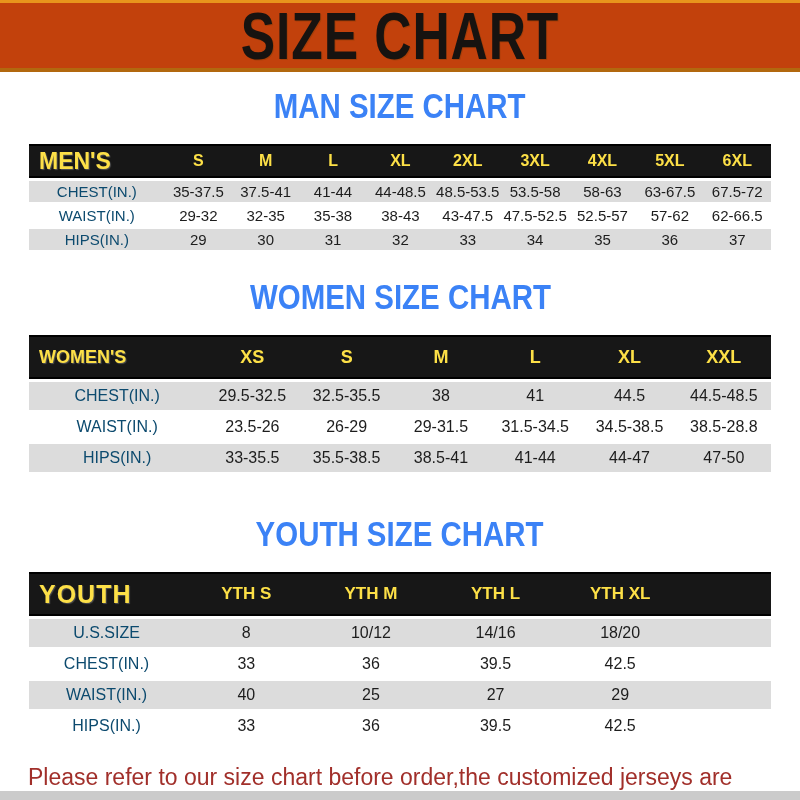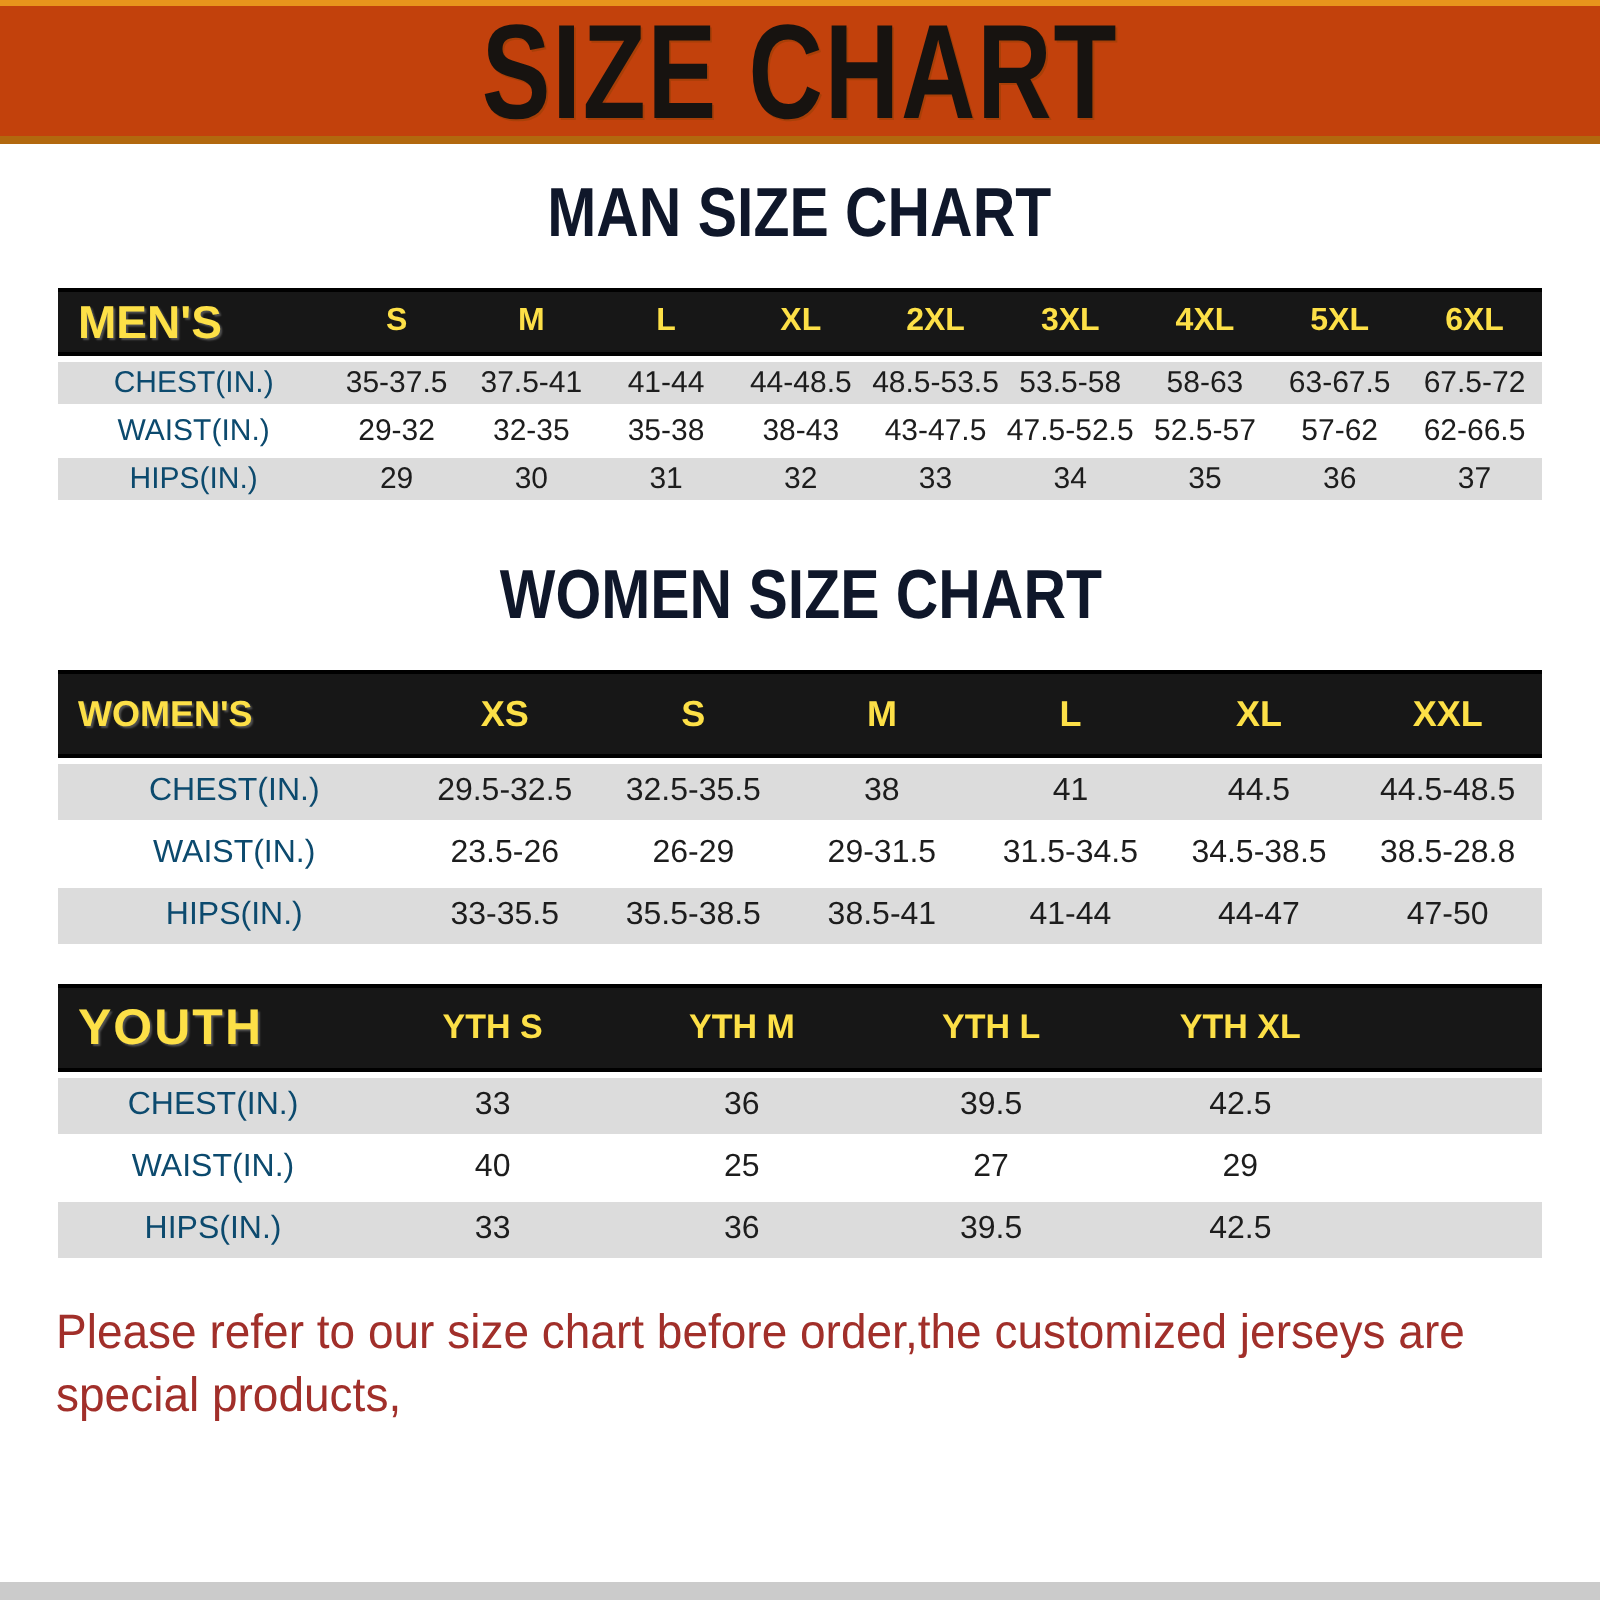--- a/index.html
+++ b/index.html
@@ -18,21 +18,21 @@
   }
   .banner h1 {
     margin:0; font-size:56px; font-weight:bold; color:#171310;
     letter-spacing:1px; display:inline-block;
     transform:scaleY(1.2) scaleX(0.92);
     text-shadow:1px 1px 0 rgba(120,60,0,.35);
   }
 
   
   .section-title {
-    margin:16px; text-align:center; font-weight:bold; color:#0f172a;
+    margin:16px; text-align:center; font-weight:bold; color:#3b82f6;
     font-size:31px; letter-spacing:0px;
   }
   .section-title span { display:inline-block; transform:scaleY(1.12) scaleX(0.95); }
   #title-men   { margin-top:17px; }
   #title-women { margin-top:27px; }
   #title-youth { margin-top:42px; }
 
   
   .size-table {
     width:742px; margin:0 auto; table-layout:fixed;
@@ -202,33 +202,44 @@
             <td>38.5-41</td>
             <td>41-44</td>
             <td>44-47</td>
             <td>47-50</td>
           </tr>
         </tbody>
     </table>
   </section>
 
   <section>
+    <h2 class="section-title" id="title-youth">
+      <span>YOUTH SIZE CHART</span>
+    </h2>
     <table class="size-table t-youth has-spacer" id="table-youth">
       <thead>
           <tr>
             <th class="corner">YOUTH</th>
             <th>YTH S</th>
             <th>YTH M</th>
             <th>YTH L</th>
             <th>YTH XL</th>
             <th class="spacer"></th>
           </tr>
         </thead>
       <tbody>
           <tr>
+            <td class="rowlabel">U.S.SIZE</td>
+            <td>8</td>
+            <td>10/12</td>
+            <td>14/16</td>
+            <td>18/20</td>
+            <td></td>
+          </tr>
+          <tr>
             <td class="rowlabel">CHEST(IN.)</td>
             <td>33</td>
             <td>36</td>
             <td>39.5</td>
             <td>42.5</td>
             <td></td>
           </tr>
           <tr>
             <td class="rowlabel">WAIST(IN.)</td>
             <td>40</td>

